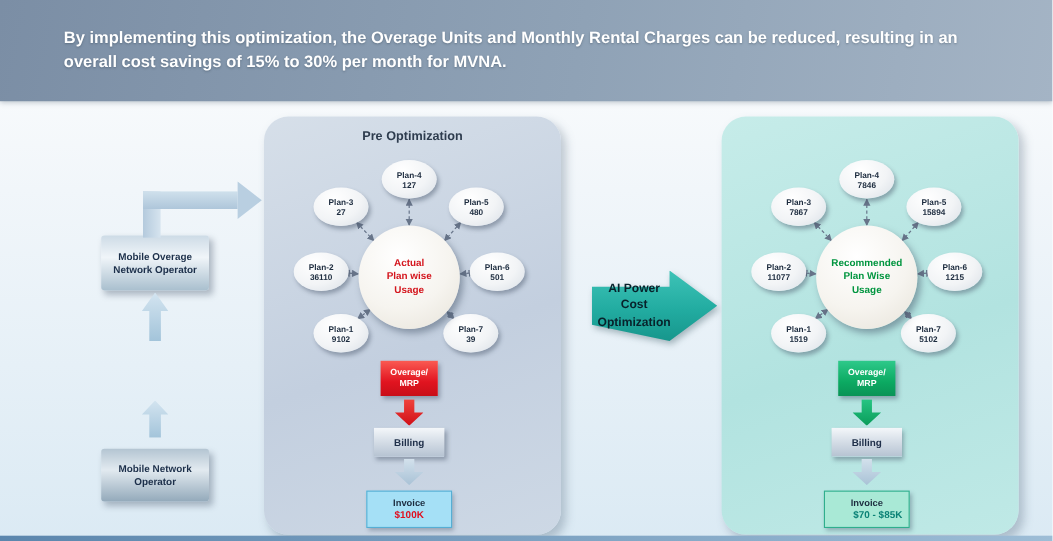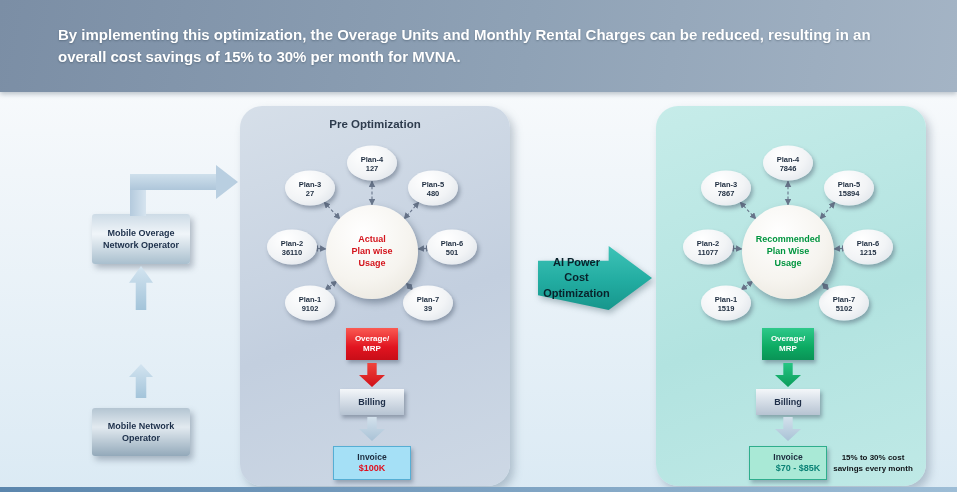--- a/index.html
+++ b/index.html
@@ -329,17 +329,16 @@
     <div class="billing">
       <span>Billing</span>
     </div>
     <div class="dn-arrow a-bill"></div>
 
     <div class="invoice">
       <span class="inv-label">Invoice</span>
       <span class="inv-value">$70 - $85K</span>
     </div>
 
-    <div class="savings">15% to 30% cost savings every month</div>
   </section>
 
   <div class="bottom-strip"></div>
 </div>
 
 </body></html>

